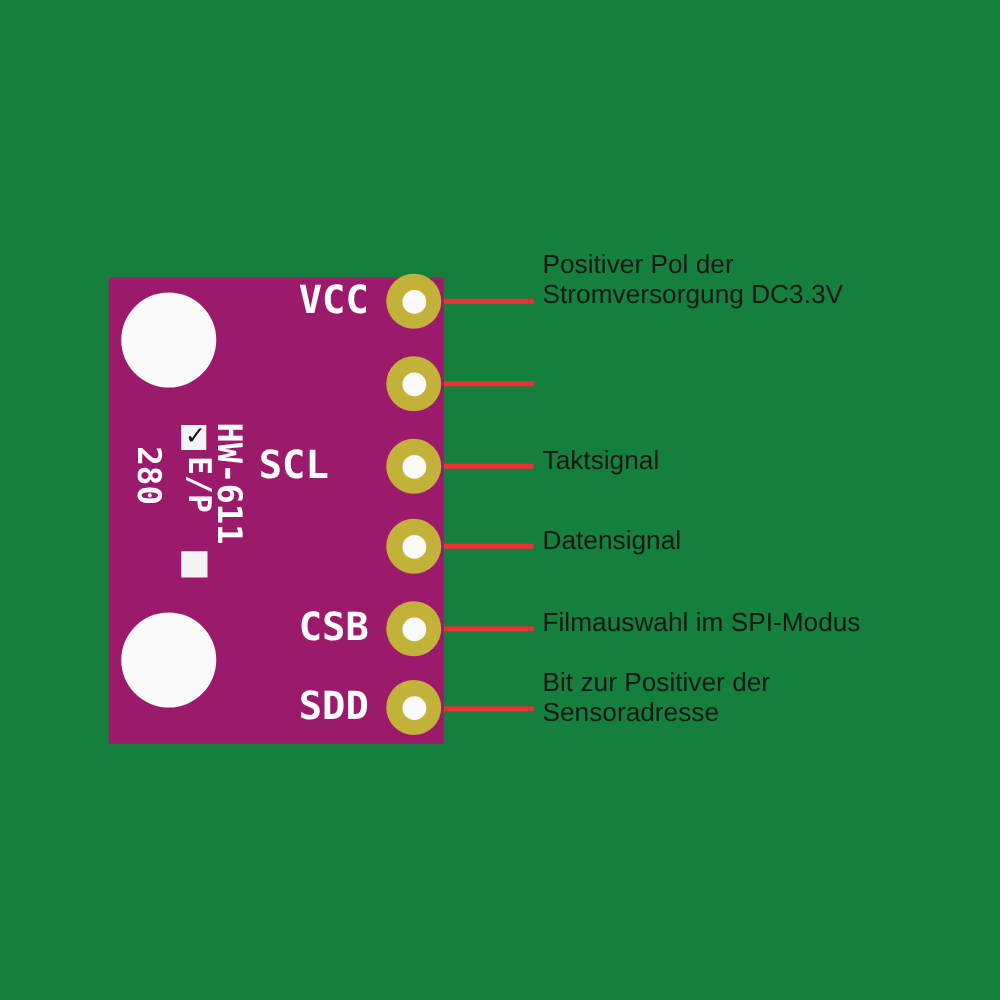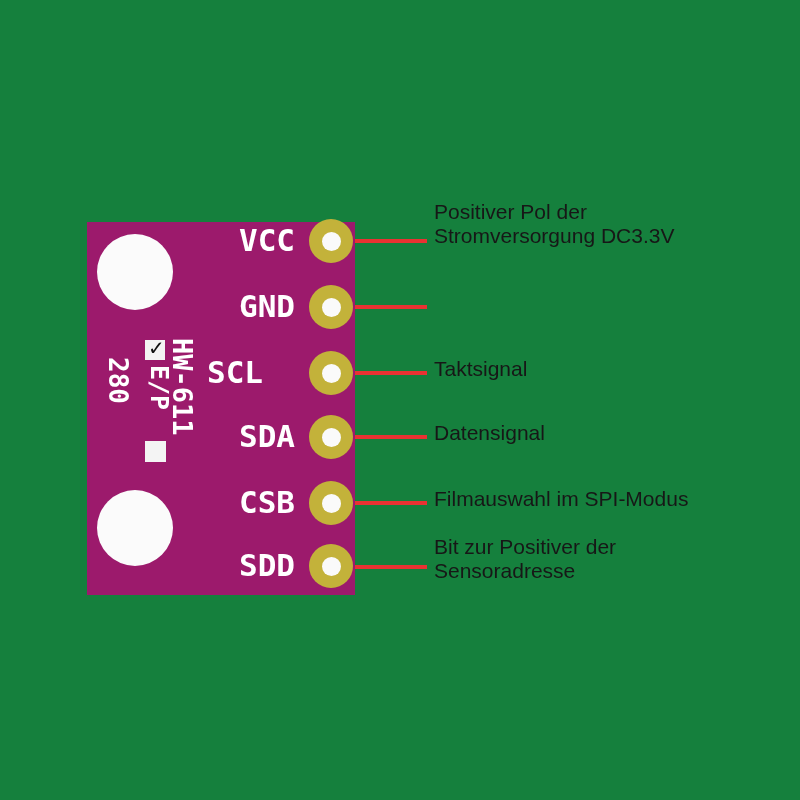--- a/index.html
+++ b/index.html
@@ -168,23 +168,21 @@
     <div class="hole"></div>
   </div>
   <div class="pad" style="left:309px; top:481px;">
     <div class="hole"></div>
   </div>
   <div class="pad" style="left:309px; top:544px;">
     <div class="hole"></div>
   </div>
 
   <div class="pin-label" style="left:175px; top:225px;">VCC</div>
-  <div class="pin-label" style="left:175px; top:291px;">GND</div>
   <div class="pin-label" style="left:175px; top:357px;text-align:center;">SCL</div>
-  <div class="pin-label" style="left:175px; top:421px;">SDA</div>
   <div class="pin-label" style="left:175px; top:487px;">CSB</div>
   <div class="pin-label" style="left:175px; top:550px;">SDD</div>
 
   <div class="silk silk-hw">HW-611</div>
   <div class="silk silk-ep">E/P</div>
   <div class="silk silk-280">280</div>
 
   <div class="check-box">
     <span class="tick">✓</span>
   </div>

